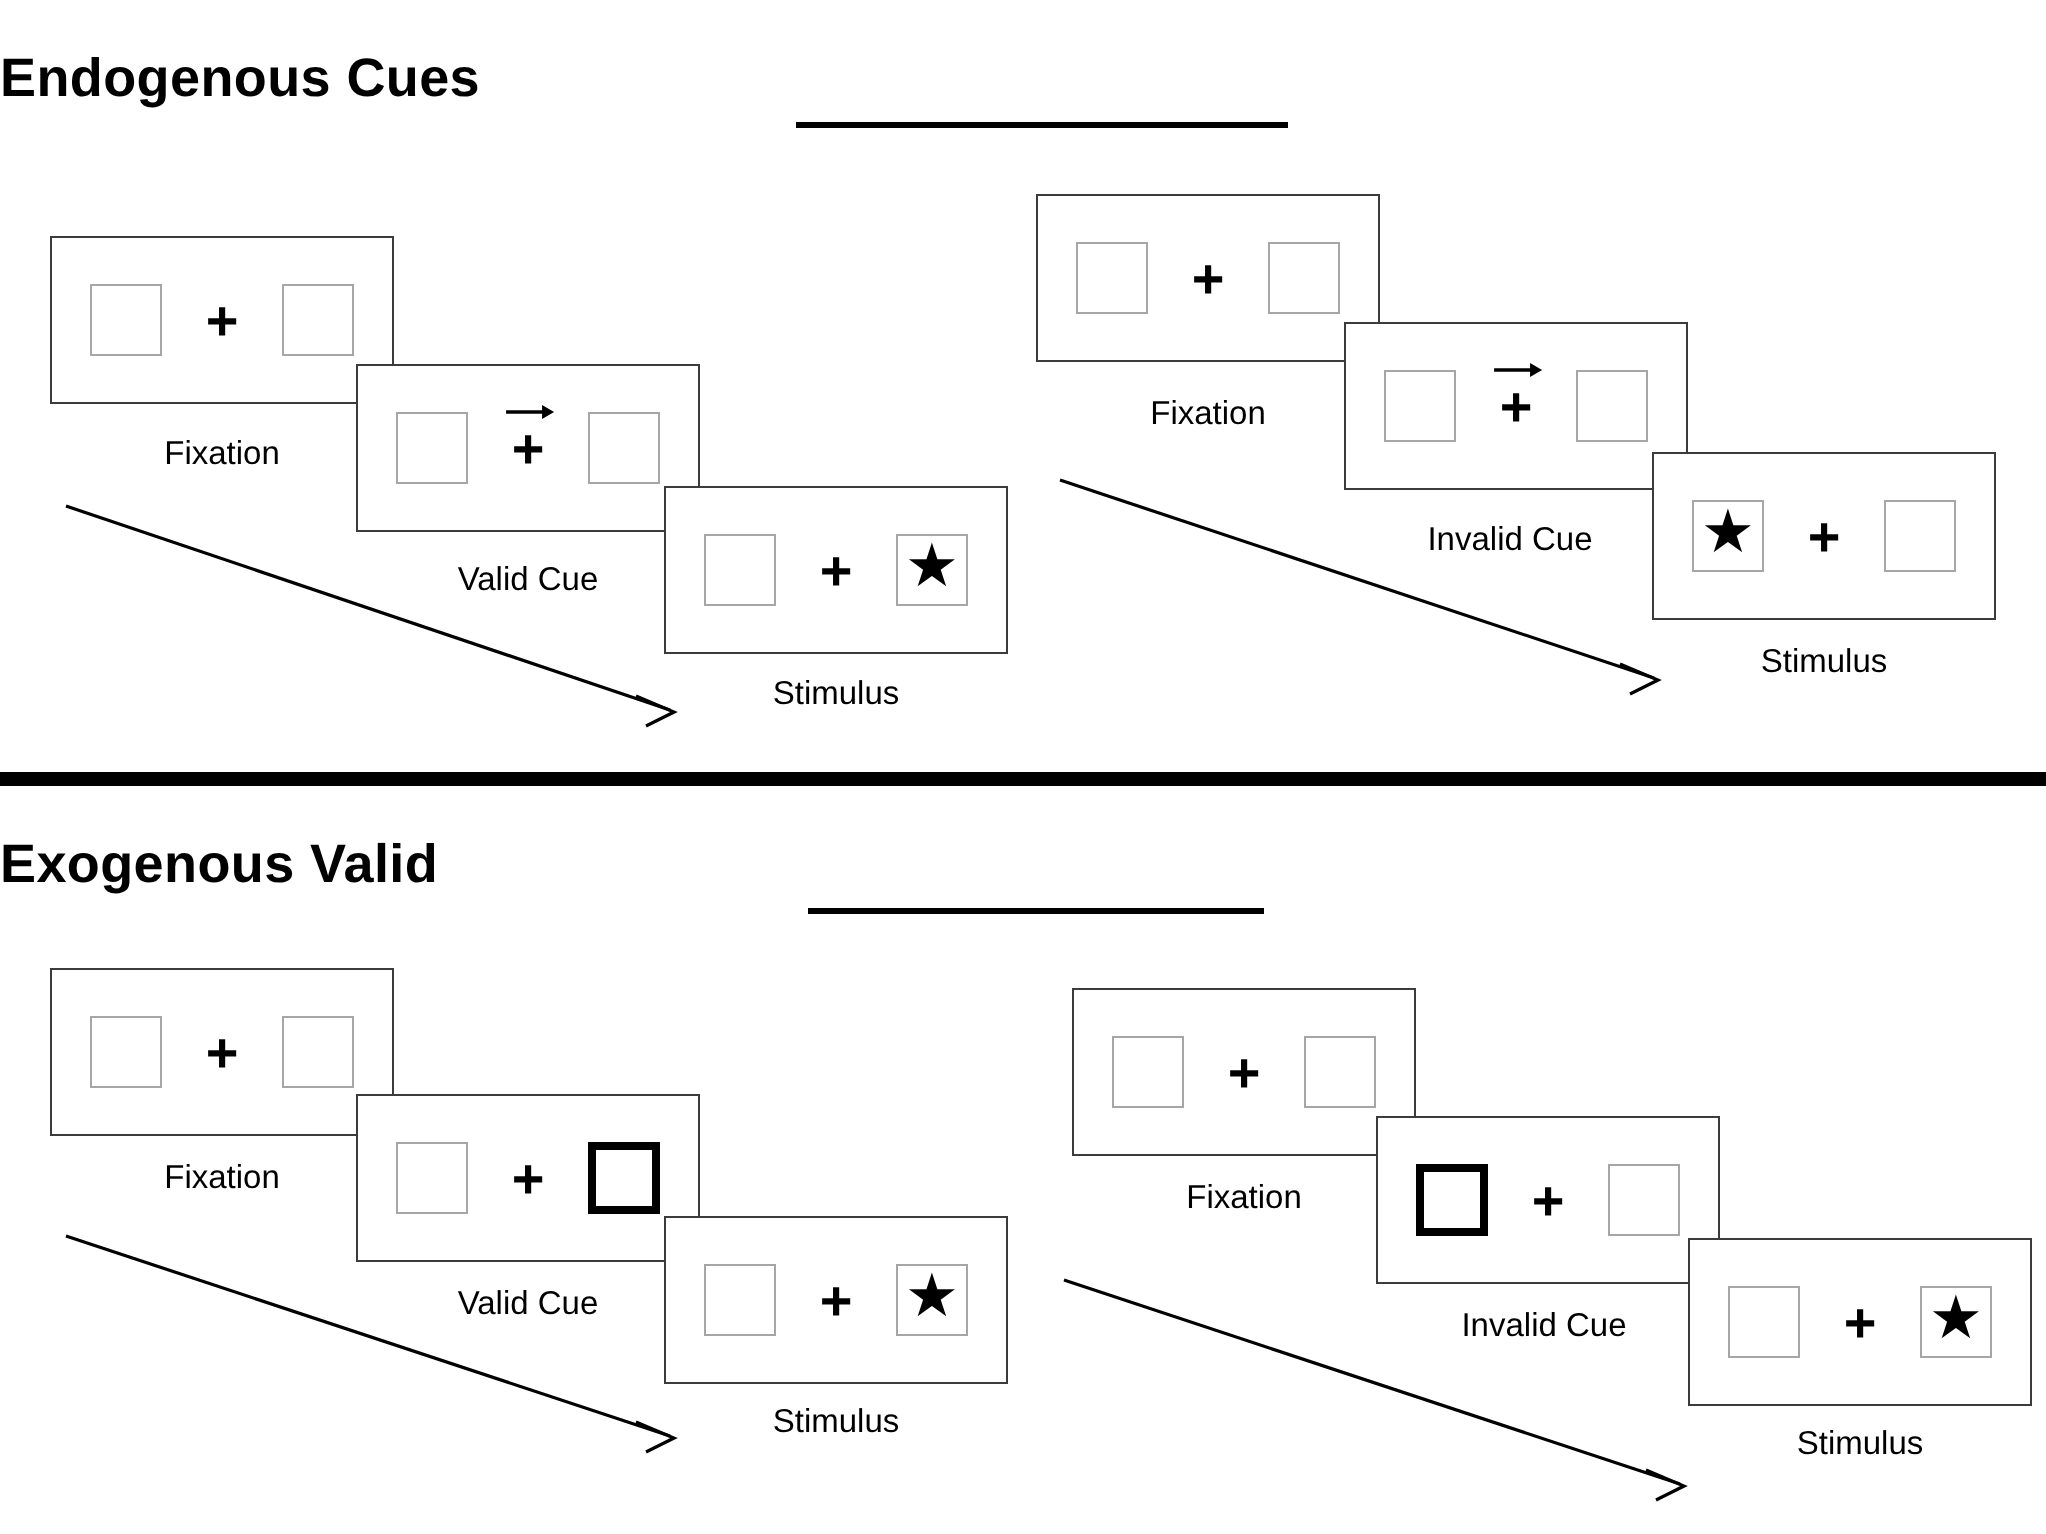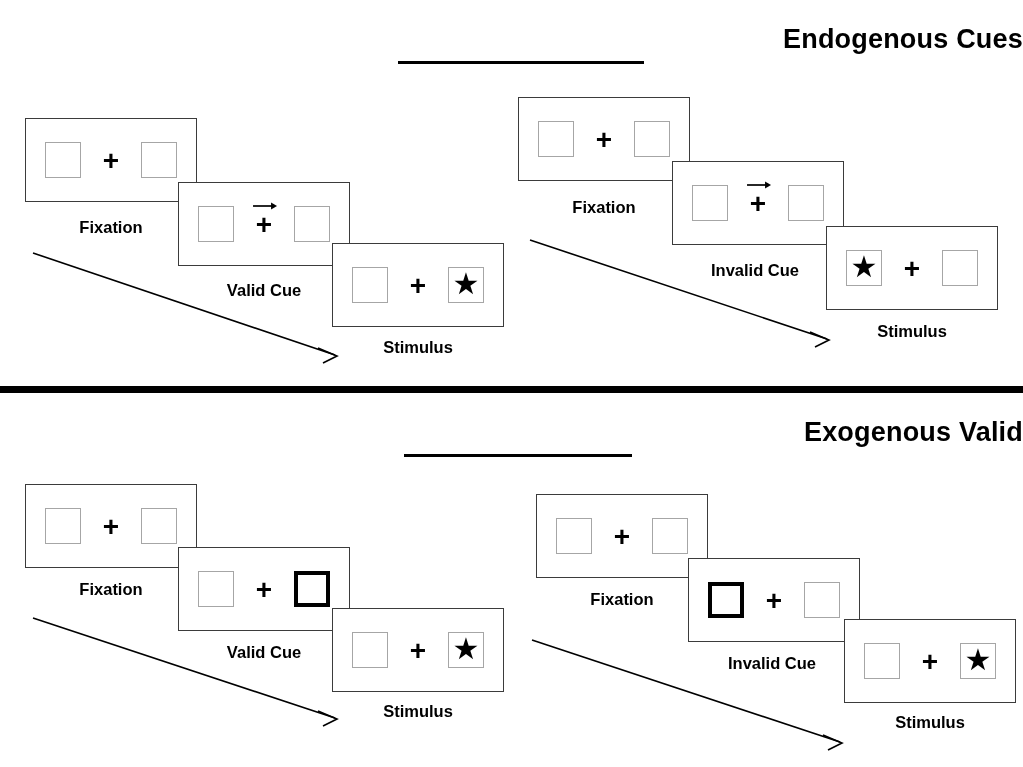--- a/index.html
+++ b/index.html
@@ -17,21 +17,21 @@
   }
   .stage {
     position: absolute;
     left: 0; top: 0;
     width: 1023px;
     height: 767px;
   }
   
   .section-title {
     position: absolute;
-    text-align: right;
+    text-align: left;
     font-weight: bold;
     font-size: 27px;
     letter-spacing: 0.2px;
     color: #000;
     white-space: nowrap;
     border-bottom: 3px solid #000;
     padding-bottom: 1px;
     line-height: 1.05;
   }
   
@@ -99,21 +99,21 @@
     position: absolute;
     top: -3px;
     left: 50%;
     transform: translateX(-46%);
     width: 26px;
     height: 10px;
   }
   
   .caption {
     position: absolute;
-    font-weight: bold;
+    font-weight: normal;
     font-size: 16.5px;
     white-space: nowrap;
     color: #000;
   }
   
   .time-arrow {
     position: absolute;
     overflow: visible;
   }
 </style>

